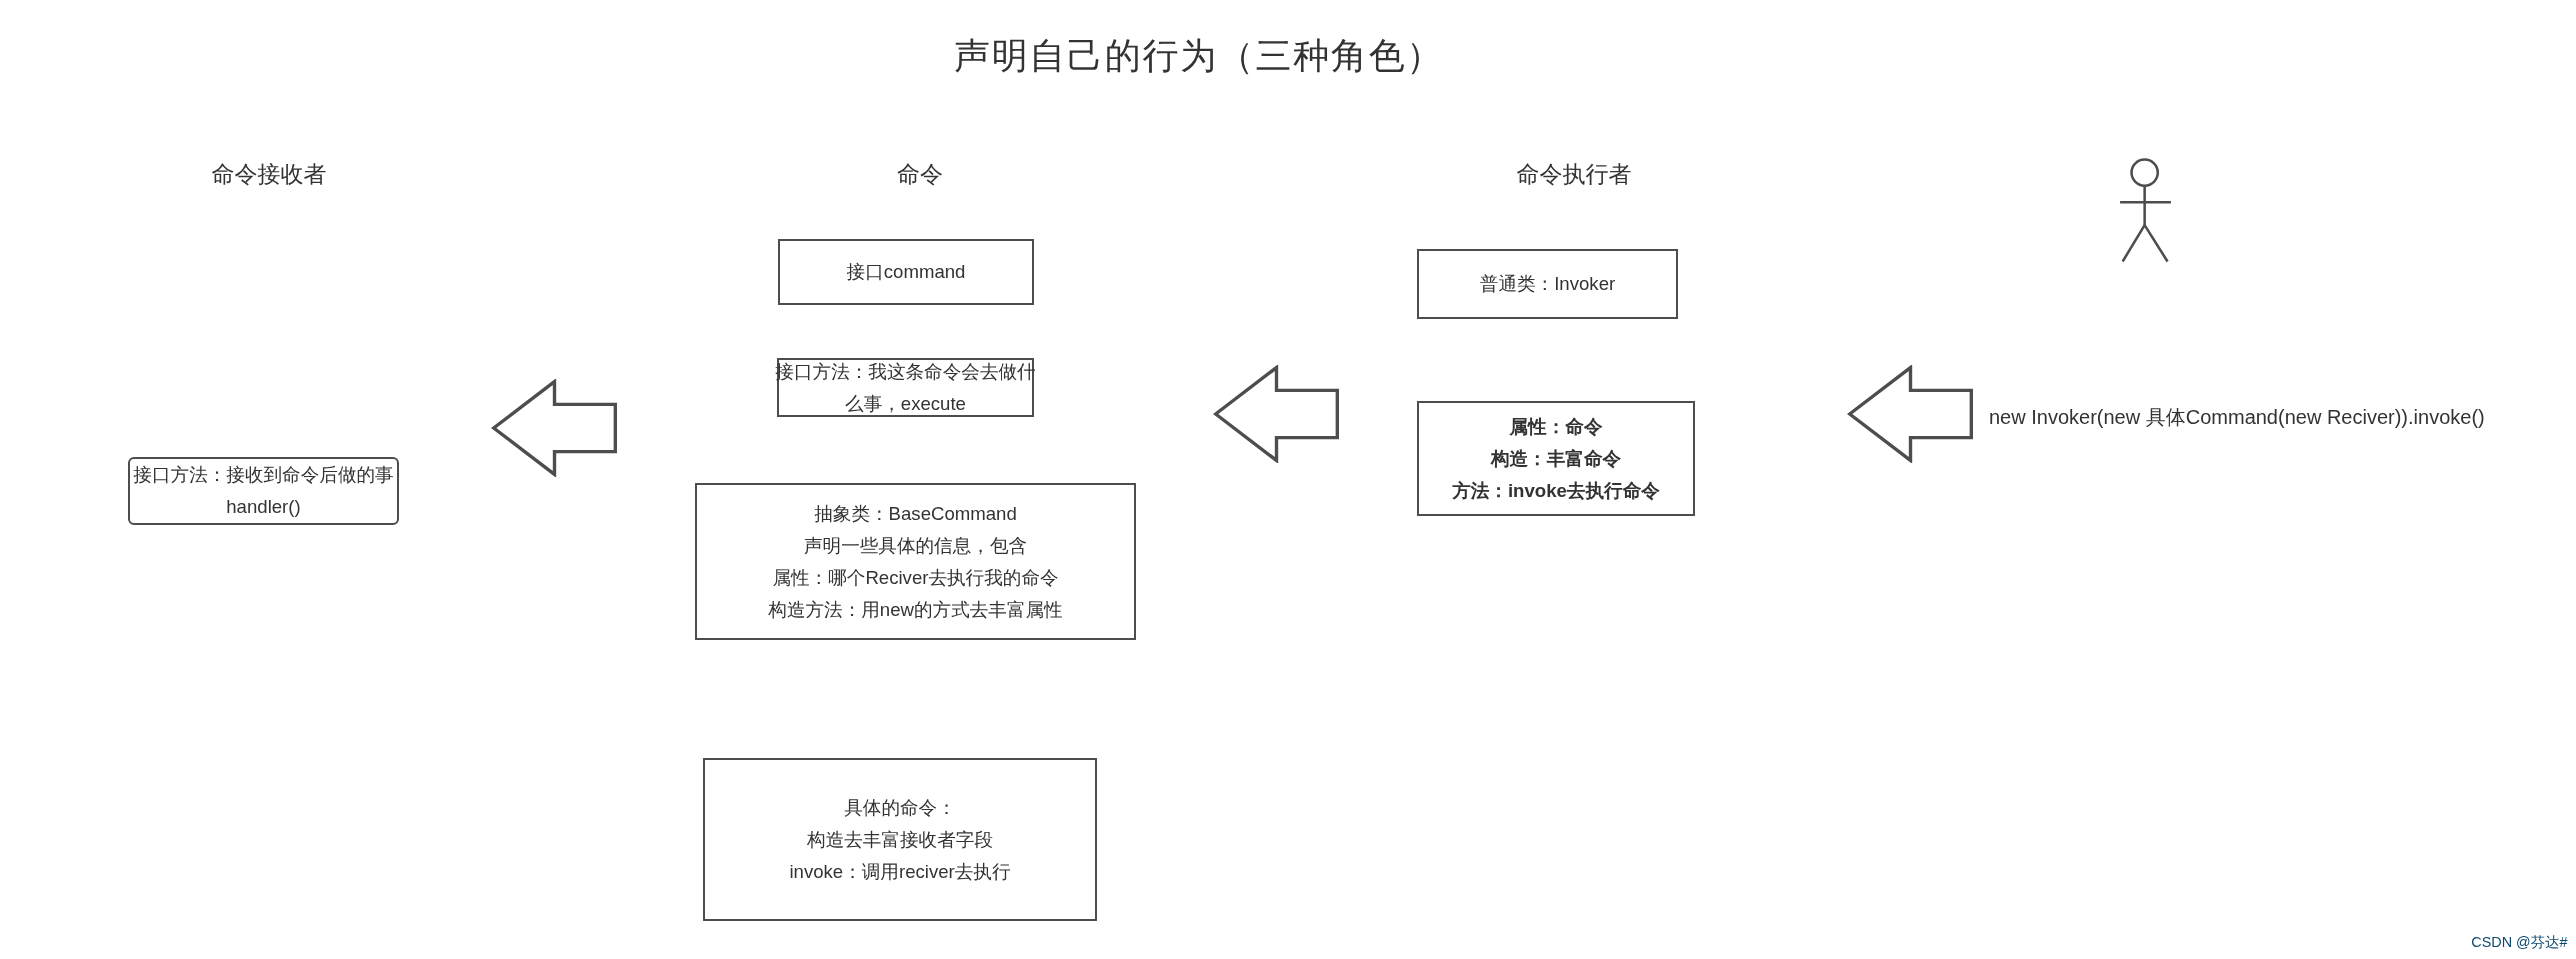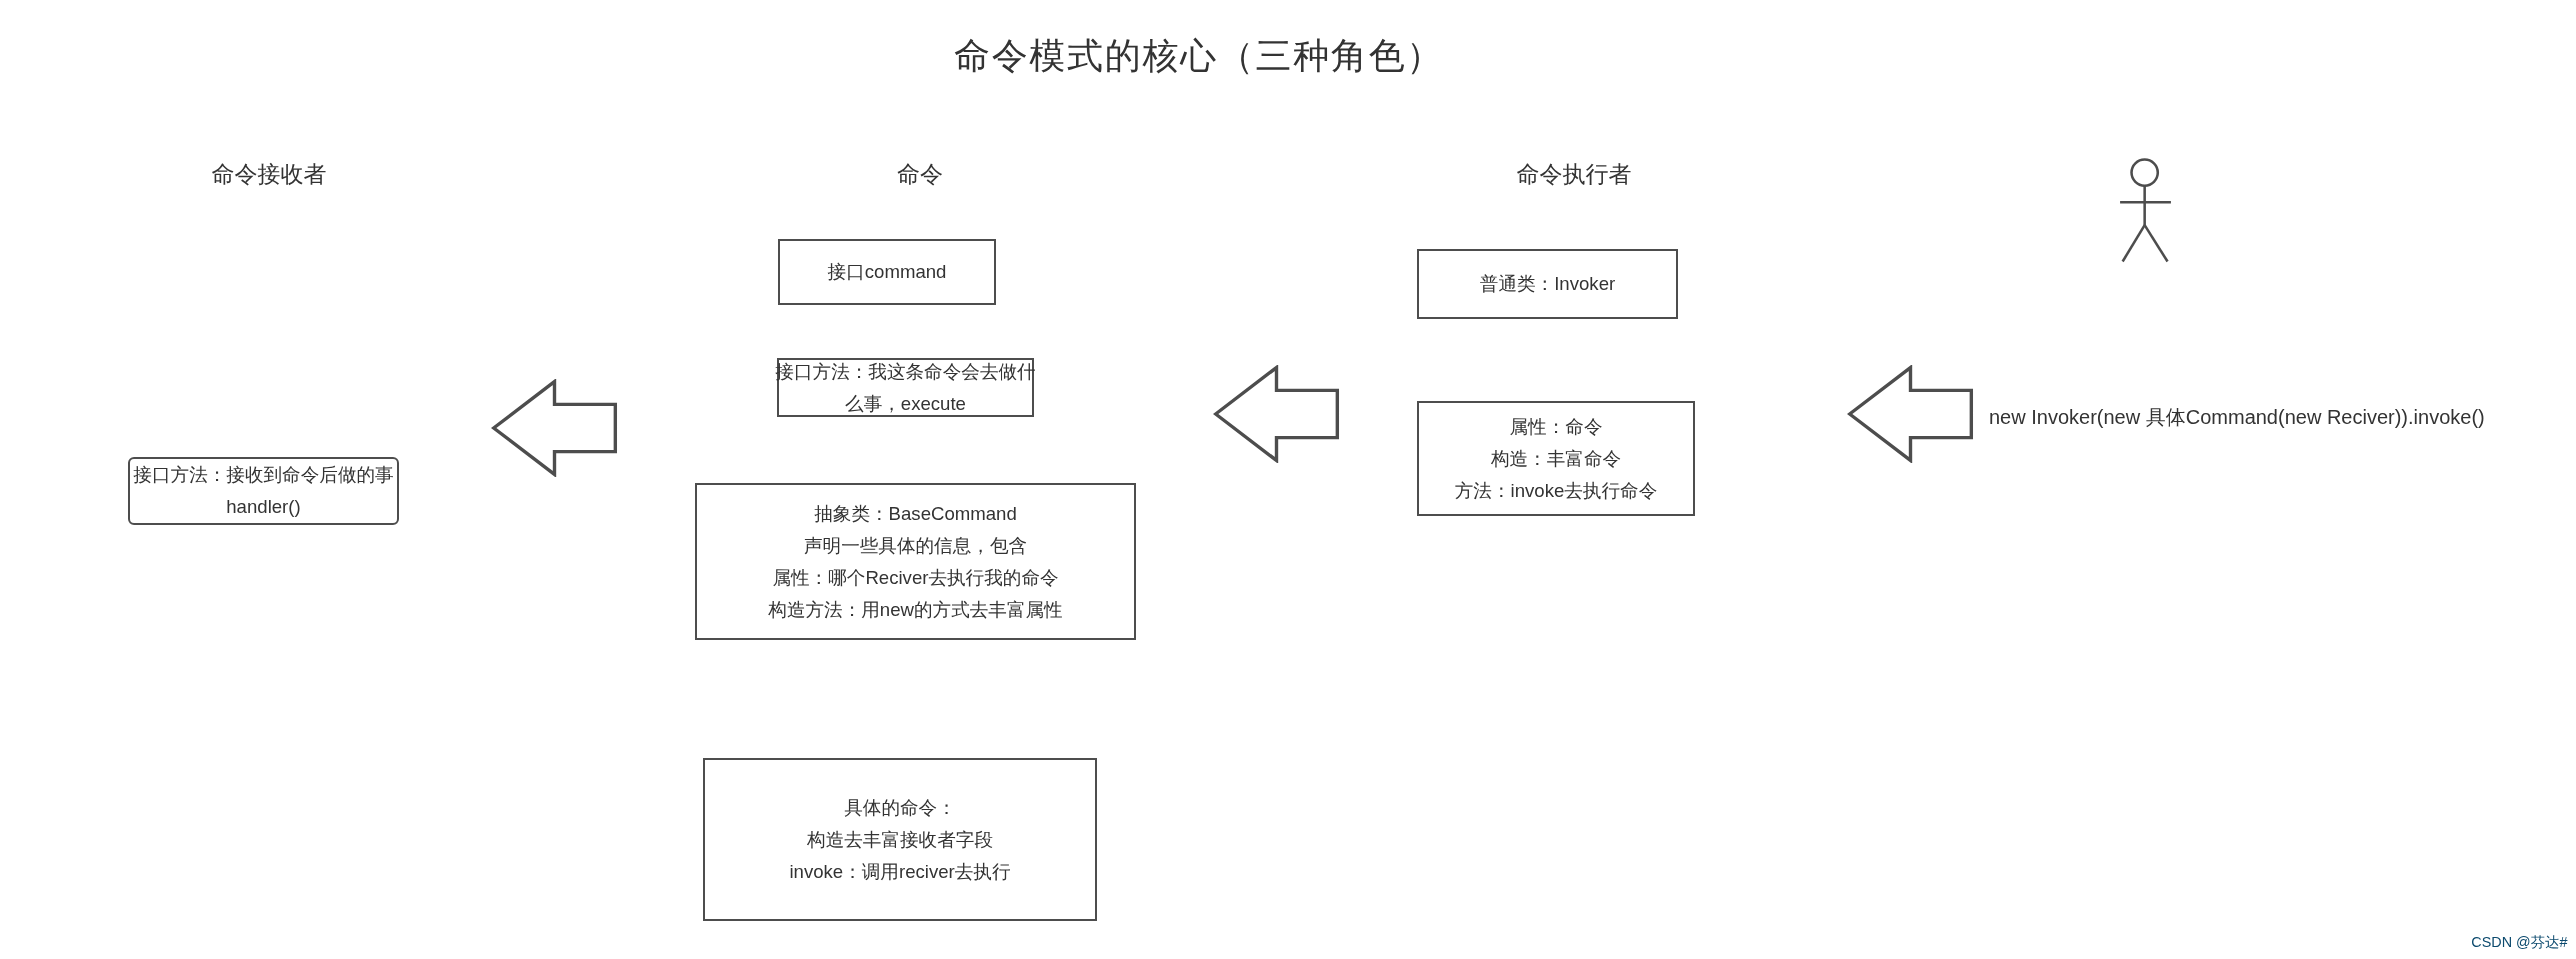--- a/index.html
+++ b/index.html
@@ -63,32 +63,32 @@
     font-size: 14.4px;
     color: #0c4a6e;
     white-space: nowrap;
   }
 </style>
 </head>
 <body>
 
 <div id="canvas">
 
-  <div class="page-title">命令模式的核心（三种角色）</div>
+  <div class="page-title">声明自己的行为（三种角色）</div>
 
   <div class="col-header" style="left:269px;">命令接收者</div>
   <div class="col-header" style="left:920px;">命令</div>
   <div class="col-header" style="left:1574px;">命令执行者</div>
 
   <div class="box" style="left:128px; top:457px; width:271px; height:68px;border-radius:6px;">
     <span class="line">接口方法：接收到命令后做的事</span>
     <span class="line">handler()</span>
   </div>
 
-  <div class="box" style="left:778px; top:239px; width:218px; height:66px;">
+  <div class="box" style="left:778px; top:239px; width:256px; height:66px;">
     <span class="line">接口command</span>
   </div>
   <div class="box" style="left:777px; top:358px; width:257px; height:59px;">
     <span class="line">接口方法：我这条命令会去做什</span>
     <span class="line">么事，execute</span>
   </div>
   <div class="box big" style="left:695px; top:483px; width:441px; height:157px;">
     <span class="line">抽象类：BaseCommand</span>
     <span class="line">声明一些具体的信息，包含</span>
     <span class="line">属性：哪个Reciver去执行我的命令</span>
@@ -96,21 +96,21 @@
   </div>
   <div class="box big" style="left:695px; top:758px; width:394px; height:163px;margin-left:8px;">
     <span class="line">具体的命令：</span>
     <span class="line">构造去丰富接收者字段</span>
     <span class="line">invoke：调用reciver去执行</span>
   </div>
 
   <div class="box" style="left:1417px; top:249px; width:261px; height:70px;">
     <span class="line">普通类：Invoker</span>
   </div>
-  <div class="box" style="left:1417px; top:401px; width:278px; height:115px;">
+  <div class="box" style="left:1417px; top:401px; width:278px; height:115px;font-weight:bold;">
     <span class="line">属性：命令</span>
     <span class="line">构造：丰富命令</span>
     <span class="line">方法：invoke去执行命令</span>
   </div>
 
   <svg class="arrow-icon" style="left:491px; top:379px;" width="127" height="98" viewBox="0 0 150 116">
     <polygon points="3,58 75,3 75,30 147,30 147,86 75,86 75,113" fill="#ffffff" stroke="#4d4d4d" stroke-width="4" stroke-linejoin="miter"></polygon>
   </svg>
   <svg class="arrow-icon" style="left:1213px; top:365px;" width="127" height="98" viewBox="0 0 150 116">
     <polygon points="3,58 75,3 75,30 147,30 147,86 75,86 75,113" fill="#ffffff" stroke="#4d4d4d" stroke-width="4" stroke-linejoin="miter"></polygon>

